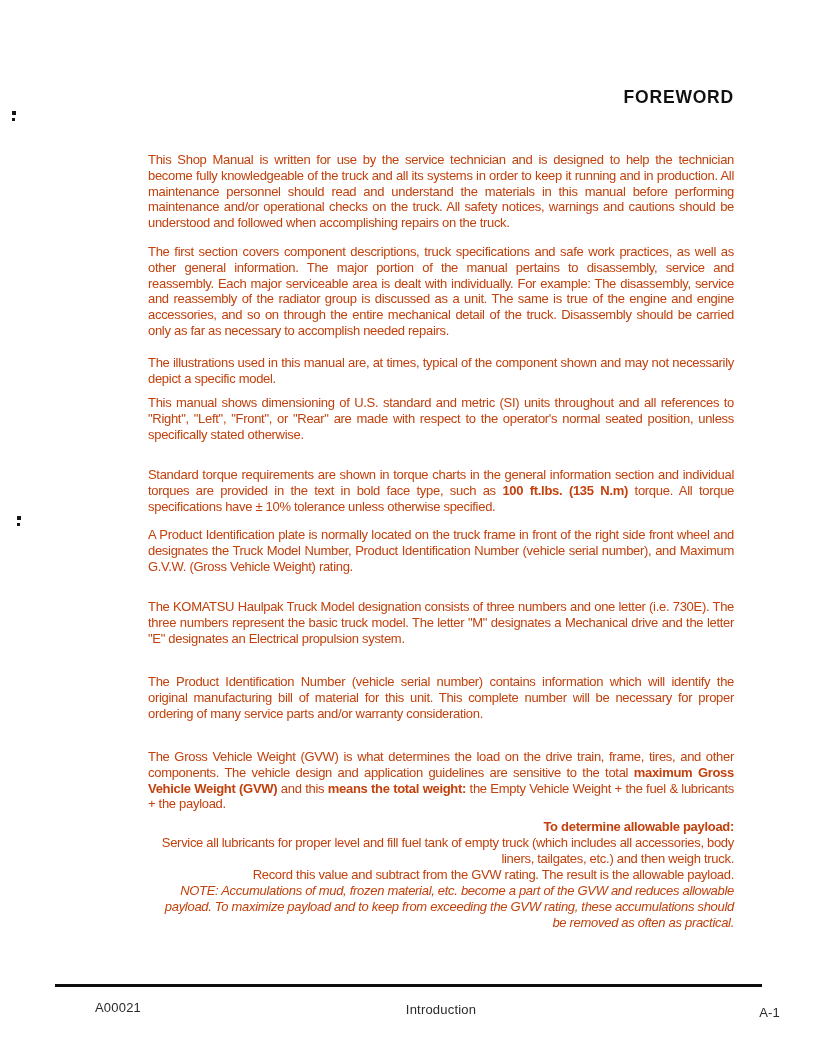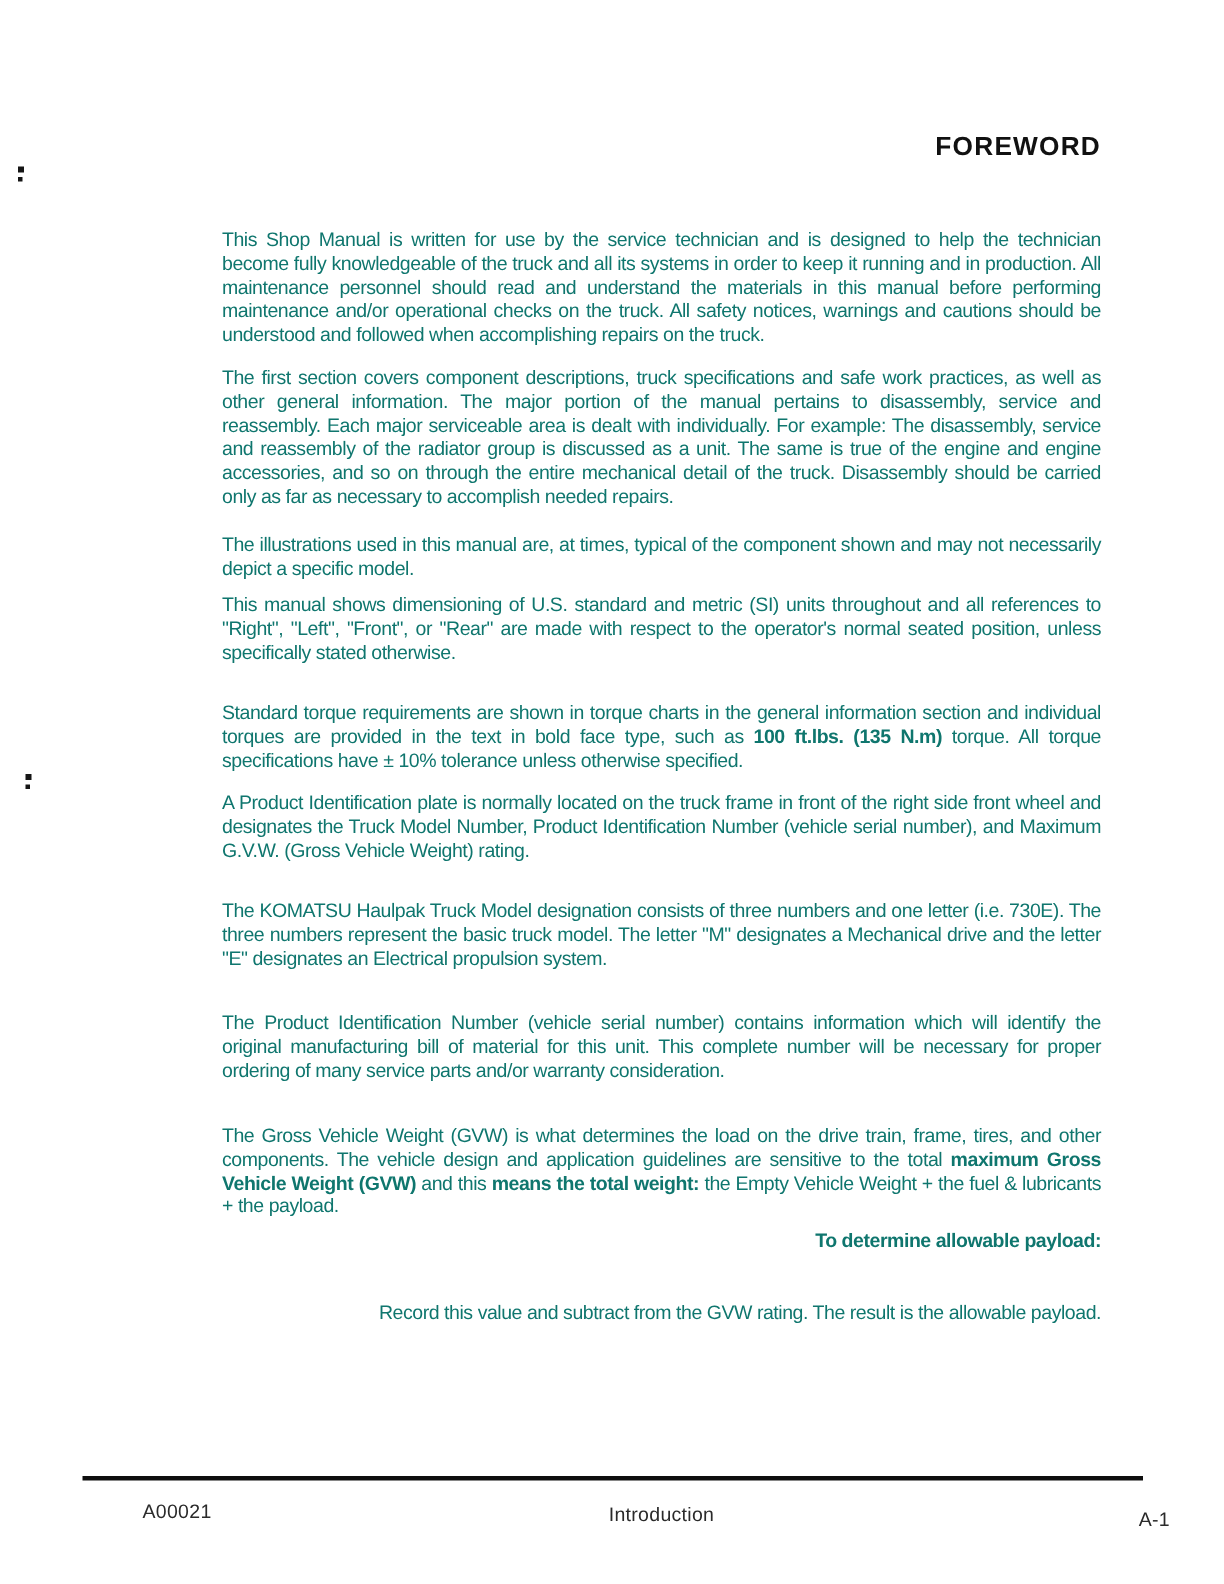--- a/index.html
+++ b/index.html
@@ -10,21 +10,21 @@
   }
   .page{position:absolute;inset:0;background:#fff;}
   .doc-title{
     position:absolute;left:148px;width:586px;top:87px;
     text-align:right;font-size:17.5px;font-weight:bold;letter-spacing:0.8px;
     color:#111;
   }
   .block{
     position:absolute;left:148px;width:586px;
     font-size:13px;line-height:15.8px;letter-spacing:-0.3px;
-    text-align:justify;color:#0f766e;
+    text-align:justify;color:#c2410c;
   }
   .left-align{text-align:right;}
   .seg-b{font-weight:bold;}
   .seg-i{font-style:italic;}
   .note{font-style:italic;}
   .bold-line{font-weight:bold;}
   .watermark{
     position:absolute;left:322px;top:143px;
     font-size:33px;font-weight:bold;letter-spacing:-0.5px;
     color:rgba(25,25,25,0.82);white-space:nowrap;
@@ -57,21 +57,23 @@
   <p class="block" style="top:139px"><span>This Shop Manual is written for use by the service technician and is designed to help the technician become fully knowledgeable of the truck and all its systems in order to keep it running and in production. All maintenance personnel should read and understand the materials in this manual before performing maintenance and/or operational checks on the truck. All safety notices, warnings and cautions should be understood and followed when accomplishing repairs on the truck.</span></p>
   <p class="block" style="top:231px"><span>The first section covers component descriptions, truck specifications and safe work practices, as well as other general information. The major portion of the manual pertains to disassembly, service and reassembly. Each major serviceable area is dealt with individually. For example: The disassembly, service and reassembly of the radiator group is discussed as a unit. The same is true of the engine and engine accessories, and so on through the entire mechanical detail of the truck. Disassembly should be carried only as far as necessary to accomplish needed repairs.</span></p>
   <p class="block" style="top:342px"><span>The illustrations used in this manual are, at times, typical of the component shown and may not necessarily depict a specific model.</span></p>
   <p class="block" style="top:382px"><span>This manual shows dimensioning of U.S. standard and metric (SI) units throughout and all references to "Right", "Left", "Front", or "Rear" are made with respect to the operator's normal seated position, unless specifically stated otherwise.</span></p>
   <p class="block" style="top:454px"><span>Standard torque requirements are shown in torque charts in the general information section and individual torques are provided in the text in bold face type, such as </span><span class="seg-b">100 ft.lbs. (135 N.m)</span><span> torque. All torque specifications have ± 10% tolerance unless otherwise specified.</span></p>
   <p class="block" style="top:514px"><span>A Product Identification plate is normally located on the truck frame in front of the right side front wheel and designates the Truck Model Number, Product Identification Number (vehicle serial number), and Maximum G.V.W. (Gross Vehicle Weight) rating.</span></p>
   <p class="block" style="top:586px"><span>The KOMATSU Haulpak Truck Model designation consists of three numbers and one letter (i.e. 730E). The three numbers represent the basic truck model. The letter "M" designates a Mechanical drive and the letter "E" designates an Electrical propulsion system.</span></p>
   <p class="block" style="top:661px"><span>The Product Identification Number (vehicle serial number) contains information which will identify the original manufacturing bill of material for this unit. This complete number will be necessary for proper ordering of many service parts and/or warranty consideration.</span></p>
   <p class="block" style="top:736px"><span>The Gross Vehicle Weight (GVW) is what determines the load on the drive train, frame, tires, and other components. The vehicle design and application guidelines are sensitive to the total </span><span class="seg-b">maximum Gross Vehicle Weight (GVW)</span><span> and this </span><span class="seg-b">means the total weight:</span><span> the Empty Vehicle Weight +  the fuel &amp; lubricants +  the payload.</span></p>
   <p class="block left-align" style="top:806px"><span class="seg-b">To determine allowable payload:</span></p>
+  <p class="block left-align" style="top:822px"><span>Service all lubricants for proper level and fill fuel tank of empty truck (which includes all accessories, body liners, tailgates, etc.) and then weigh truck.</span></p>
   <p class="block left-align" style="top:854px"><span>Record this value and subtract from the GVW rating. The result is the allowable payload.</span></p>
+  <p class="block left-align note" style="top:870px"><span class="seg-i">NOTE: Accumulations of mud, frozen material, etc. become a part of the GVW and reduces allowable payload. To maximize payload and to keep from exceeding the GVW rating, these accumulations should be removed as often as practical.</span></p>
 
 
   <div class="footer-rule"></div>
   <div class="footer-text footer-left">A00021</div>
   <div class="footer-text footer-center">Introduction</div>
   <div class="footer-text footer-right">A-1</div>
 
 </div>
 
 </body></html>

